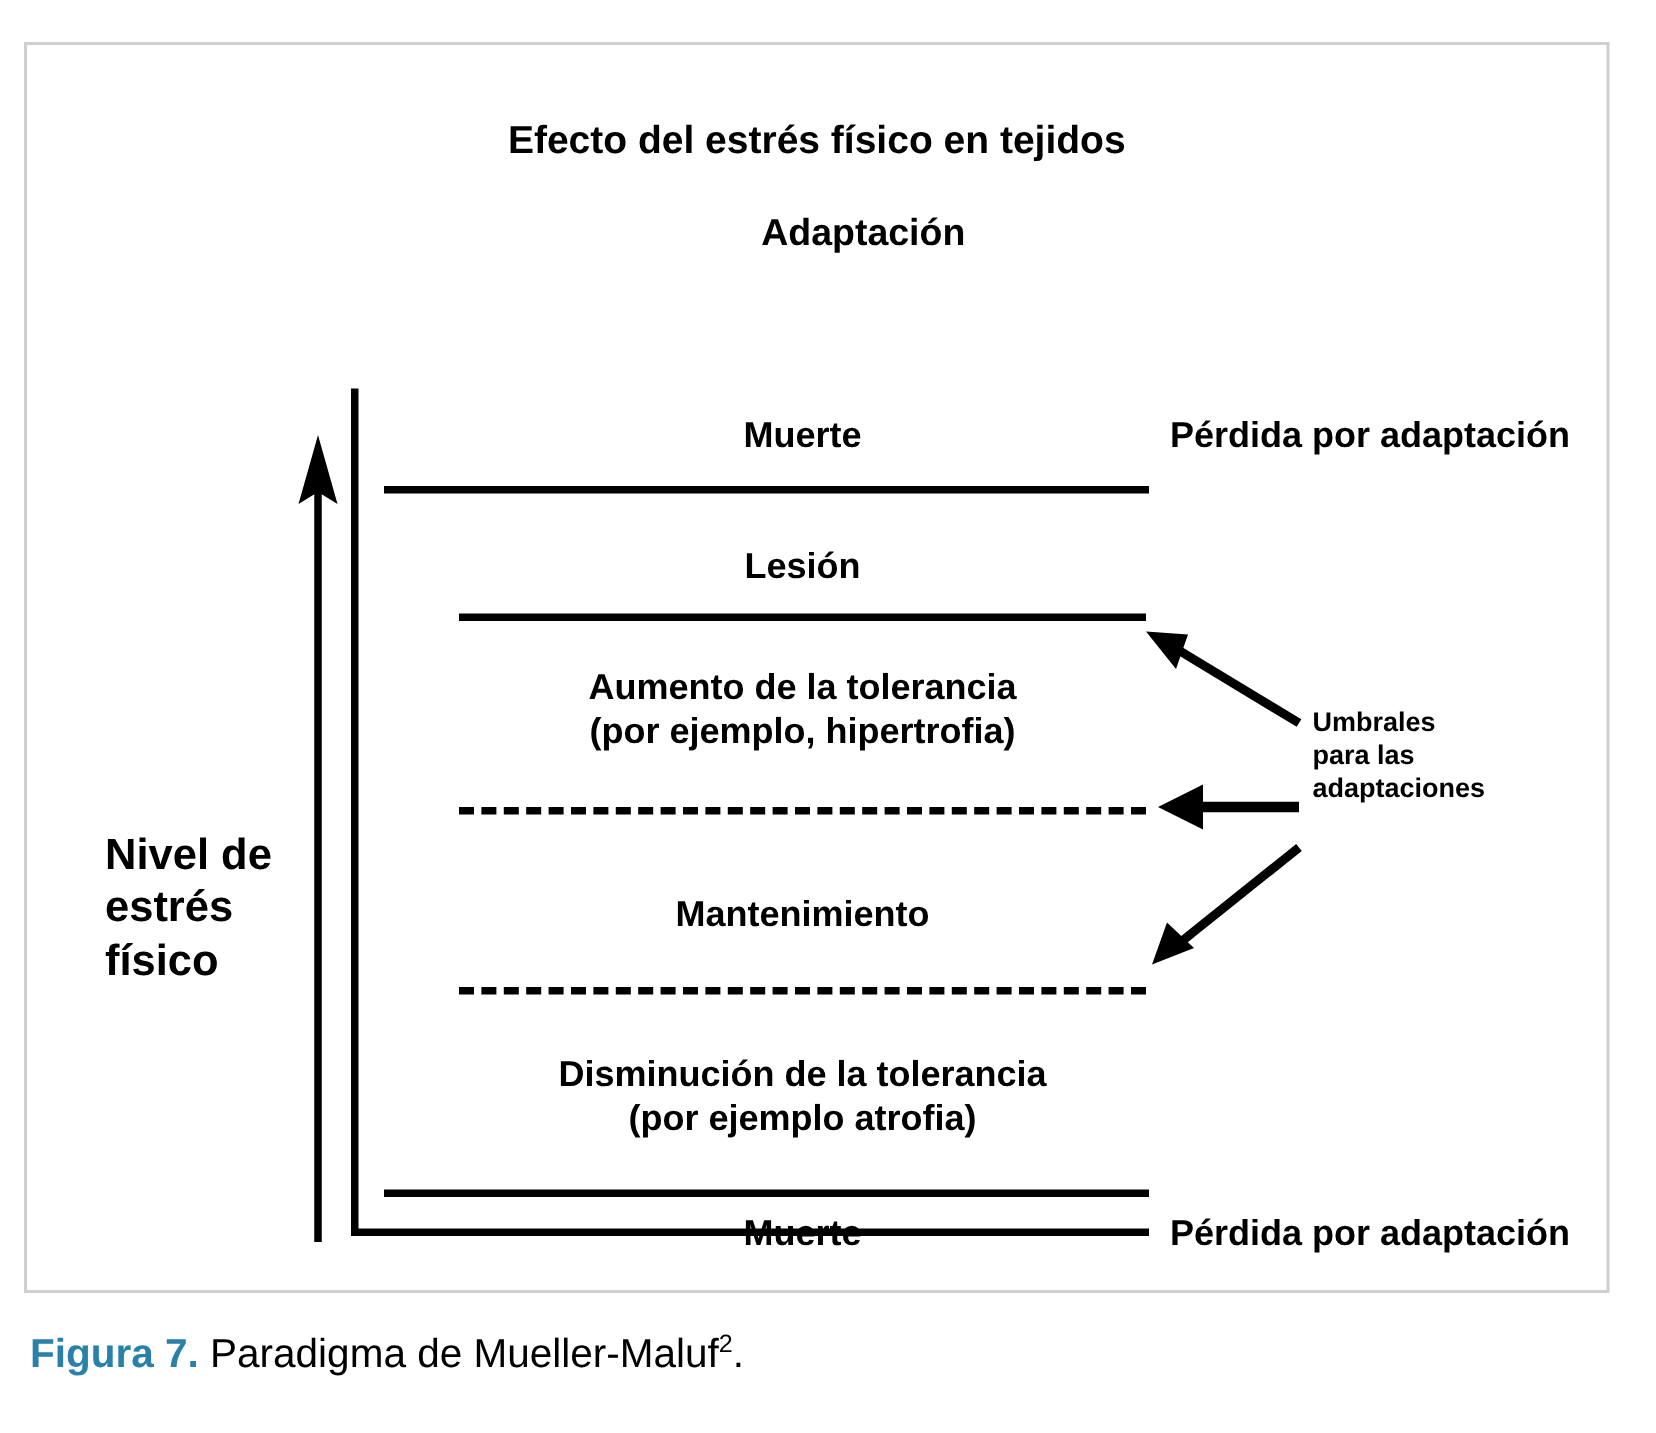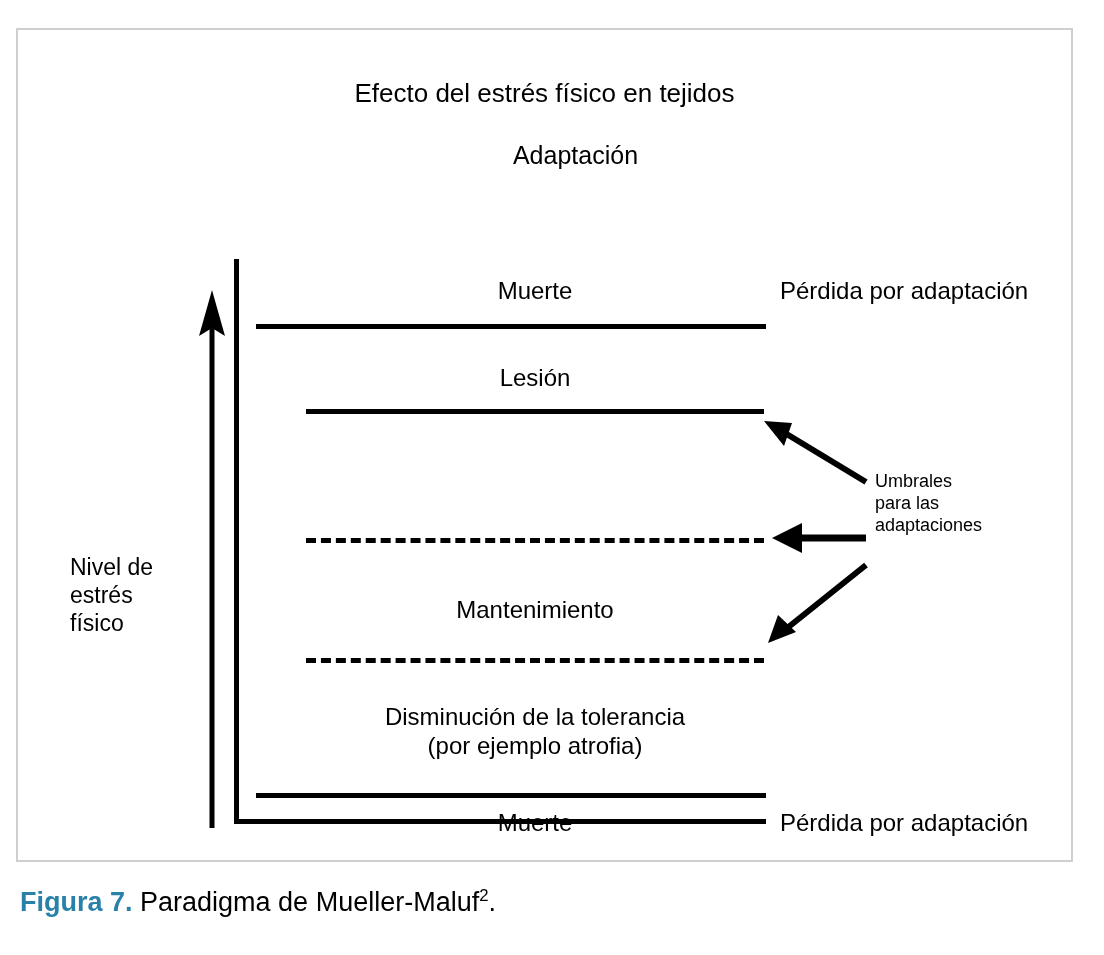--- a/index.html
+++ b/index.html
@@ -24,21 +24,21 @@
     width: 1057px;
     height: 834px;
     border: 2px solid #cfcfcf;
     box-sizing: border-box;
     background: #ffffff;
   }
 
   
   .txt {
     position: absolute;
-    font-weight: normal;
+    font-weight: bold;
     white-space: pre;
     line-height: 1.22;
   }
   .txt-center { text-align: center; }
   .txt-left   { text-align: left; }
 
   #diagram-title {
     left: 0; top: 48px; width: 100%;
     font-size: 26px;
   }
@@ -95,21 +95,21 @@
   #label-muerte-top    { left: 288px; top: 246px; width: 458px; font-size: 24px; }
   #label-lesion        { left: 288px; top: 333px; width: 458px; font-size: 24px; }
   #label-aumento       { left: 268px; top: 414px; width: 498px; font-size: 24px; }
   #label-mantenimiento { left: 288px; top: 565px; width: 458px; font-size: 24px; }
   #label-disminucion   { left: 268px; top: 672px; width: 498px; font-size: 24px; }
   #label-muerte-bot    { left: 288px; top: 778px; width: 458px; font-size: 24px; }
 
   
   #label-perdida-top { left: 762px; top: 246px; font-size: 24px; }
   #label-perdida-bot { left: 762px; top: 778px; font-size: 24px; }
-  #label-axis-y      { left: 52px;  top: 523px; font-size: 23px; }
+  #label-axis-y      { left: 52px;  top: 523px; font-size: 29px; }
   #label-umbrales    { left: 857px; top: 441px; font-size: 18px; }
 
   
   #threshold-arrows {
     position: absolute;
     left: 744px;
     top: 380px;
     width: 115px;
     height: 240px;
   }
@@ -153,20 +153,22 @@
   <div class="sep-solid" id="line-muerte-top"></div>
   <div class="sep-solid" id="line-lesion"></div>
   <div class="sep-dashed" id="line-dash-upper"></div>
   <div class="sep-dashed" id="line-dash-lower"></div>
   <div class="sep-solid" id="line-muerte-bot"></div>
 
   <div class="txt txt-center" id="label-muerte-top">Muerte</div>
 
   <div class="txt txt-center" id="label-lesion">Lesión</div>
 
+  <div class="txt txt-center" id="label-aumento">Aumento de la tolerancia
+(por ejemplo, hipertrofia)</div>
 
   <div class="txt txt-center" id="label-disminucion">Disminución de la tolerancia
 (por ejemplo atrofia)</div>
 
   <div class="txt txt-center" id="label-mantenimiento">Mantenimiento</div>
 
   <div class="txt txt-center" id="label-muerte-bot">Muerte</div>
 
   <div class="txt txt-left" id="label-perdida-top">Pérdida por adaptación</div>
 

